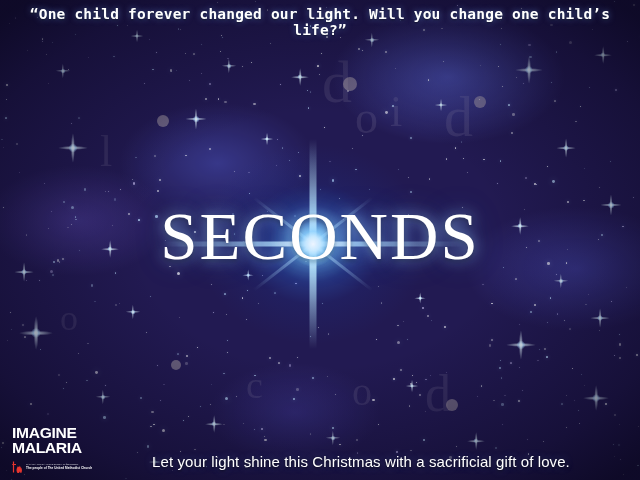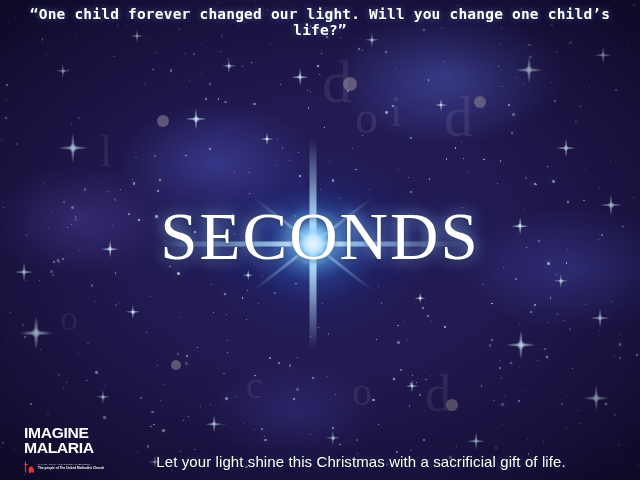--- a/index.html
+++ b/index.html
@@ -206,21 +206,21 @@
     font-size: 15px;
     font-weight: 400;
     letter-spacing: 0.1px;
     color: #ffffff;
     text-shadow: 0 1px 3px rgba(0,0,0,0.75), 0 0 8px rgba(120,170,255,0.35);
   }
 
   
   .logo-block {
     position: absolute;
-    left: 24px;
+    left: 12px;
     bottom: 6px;
     width: 76px;
   }
   .logo-imagine {
     font-family: "Liberation Sans", sans-serif;
     font-weight: bold;
     font-size: 15px;
     line-height: 14px;
     letter-spacing: -0.3px;
     color: #ffffff;
@@ -859,21 +859,21 @@
   </div>
 
   <div class="bg-vignette"></div>
 
   <div class="headline-quote">“One child forever changed our light. Will you change one child’s life?”</div>
 
 
   <div class="title-emmanuel">SECONDS</div>
 
 
-  <div class="footer-tagline">Let your light shine this Christmas with a sacrificial gift of life.</div>
+  <div class="footer-tagline">Let your light shine this Christmas with a sacrificial gift of love.</div>
 
   <div class="logo-block">
     <div class="logo-imagine">IMAGINE</div>
     <div class="logo-malaria">MALARIA</div>
     <div class="logo-umc">
       <svg class="umc-mark" viewBox="0 0 22 28">
         <path d="M3 3 L3 25 M0.5 9 L8 9" stroke="#e8352e" stroke-width="2.4" fill="none"></path>
         <path d="M11 26 C7 20 10 16 12 12 C13 16 15 14 15.5 11 C18.5 15 18 21 14 26 Z" fill="#e8352e"></path>
         <path d="M17 26 C14.5 21 16 17 17.5 14 C20.5 18 20.5 22 18.5 26 Z" fill="#e8352e"></path>
       </svg>

